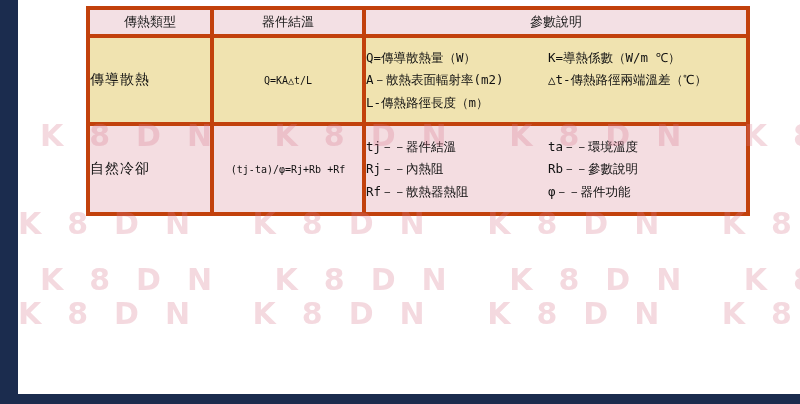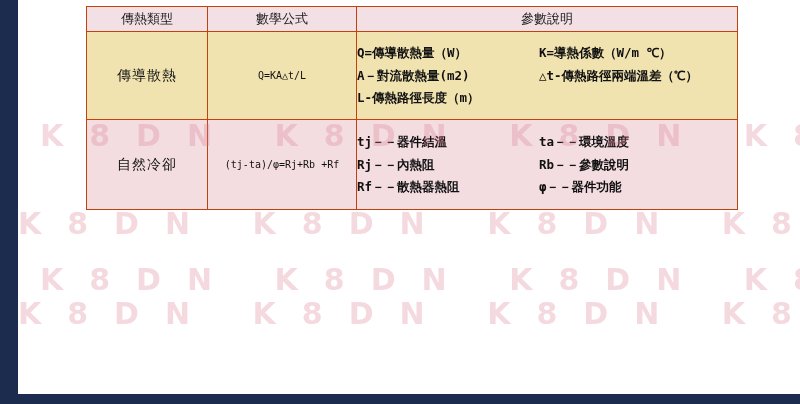--- a/index.html
+++ b/index.html
@@ -43,21 +43,21 @@
     width: 648px;
     height: 386px;
   }
   table.heat {
     border-collapse: collapse;
     width: 648px;
     table-layout: fixed;
     background: #ffffff;
   }
   table.heat td, table.heat th {
-    border: 1px solid #c2410c;
+    border: 4px solid #c2410c;
     padding: 0;
     vertical-align: middle;
     font-weight: normal;
     margin-top: 24px;
   }
   .col-type { width: 120px; }
   .col-formula { width: 148px; }
   .col-desc { width: 380px; }
 
   thead td {
@@ -67,42 +67,40 @@
     color: #1a1a1a;
   }
   .hdr-type { background: #f3e0e4; }
   .hdr-formula { background: #f3e0e4; }
   .hdr-desc { background: #f3e0e4; }
 
   .row-y td { background: #f0e3b0; }
   .row-p td { background: #f4dde1; }
 
   td.type {
-    text-align: center;
     font-size: 14px;
     color: #111111;
     letter-spacing: 1px;
   }
   td.formula {
     text-align: center;
     font-size: 10px;
     color: #111111;
     font-family: "DejaVu Sans Mono", monospace;
   }
   td.desc {
     padding: 8px 6px 8px 10px;
     font-size: 12.5px;
     color: #111111;
   }
   .desc-line {
     display: flex;
     align-items: flex-end;
     margin: 7px 0;
     line-height: 1.25;
-    font-weight: bold;
   }
   .desc-a {
     width: 182px;
     flex: 0 0 182px;
     font-family: "DejaVu Sans Mono", monospace;
   }
   .desc-b {
     flex: 1 1 auto;
     font-family: "DejaVu Sans Mono", monospace;
   }
@@ -142,36 +140,36 @@
 <div class="page">
 
   <div class="left-bar"></div>
   <div class="bottom-bar"></div>
 
   <div class="table-wrap">
     <table class="heat">
       <thead>
         <tr>
           <td class="hdr-type col-type">傳熱類型</td>
-          <td class="hdr-formula col-formula">數學公式</td>
+          <td class="hdr-formula col-formula">器件結溫</td>
           <td class="hdr-desc col-desc">參數說明</td>
         </tr>
       </thead>
       <tbody>
 
         <tr class="row-y r1">
           <td class="type">傳導散熱</td>
           <td class="formula">Q=KA△t/L</td>
           <td class="desc">
             <div class="desc-line">
               <span class="desc-a">Q=傳導散熱量（W）</span>
               <span class="desc-b">K=導熱係數（W/m ℃）</span>
             </div>
             <div class="desc-line">
-              <span class="desc-a">A－對流散熱量(m2)</span>
+              <span class="desc-a">A－散熱表面輻射率(m2)</span>
               <span class="desc-b">△t-傳熱路徑兩端溫差（℃）</span>
             </div>
             <div class="desc-line">
               <span class="desc-a">L-傳熱路徑長度（m）</span>
               <span class="desc-b"></span>
             </div>
           </td>
         </tr>
 
 

